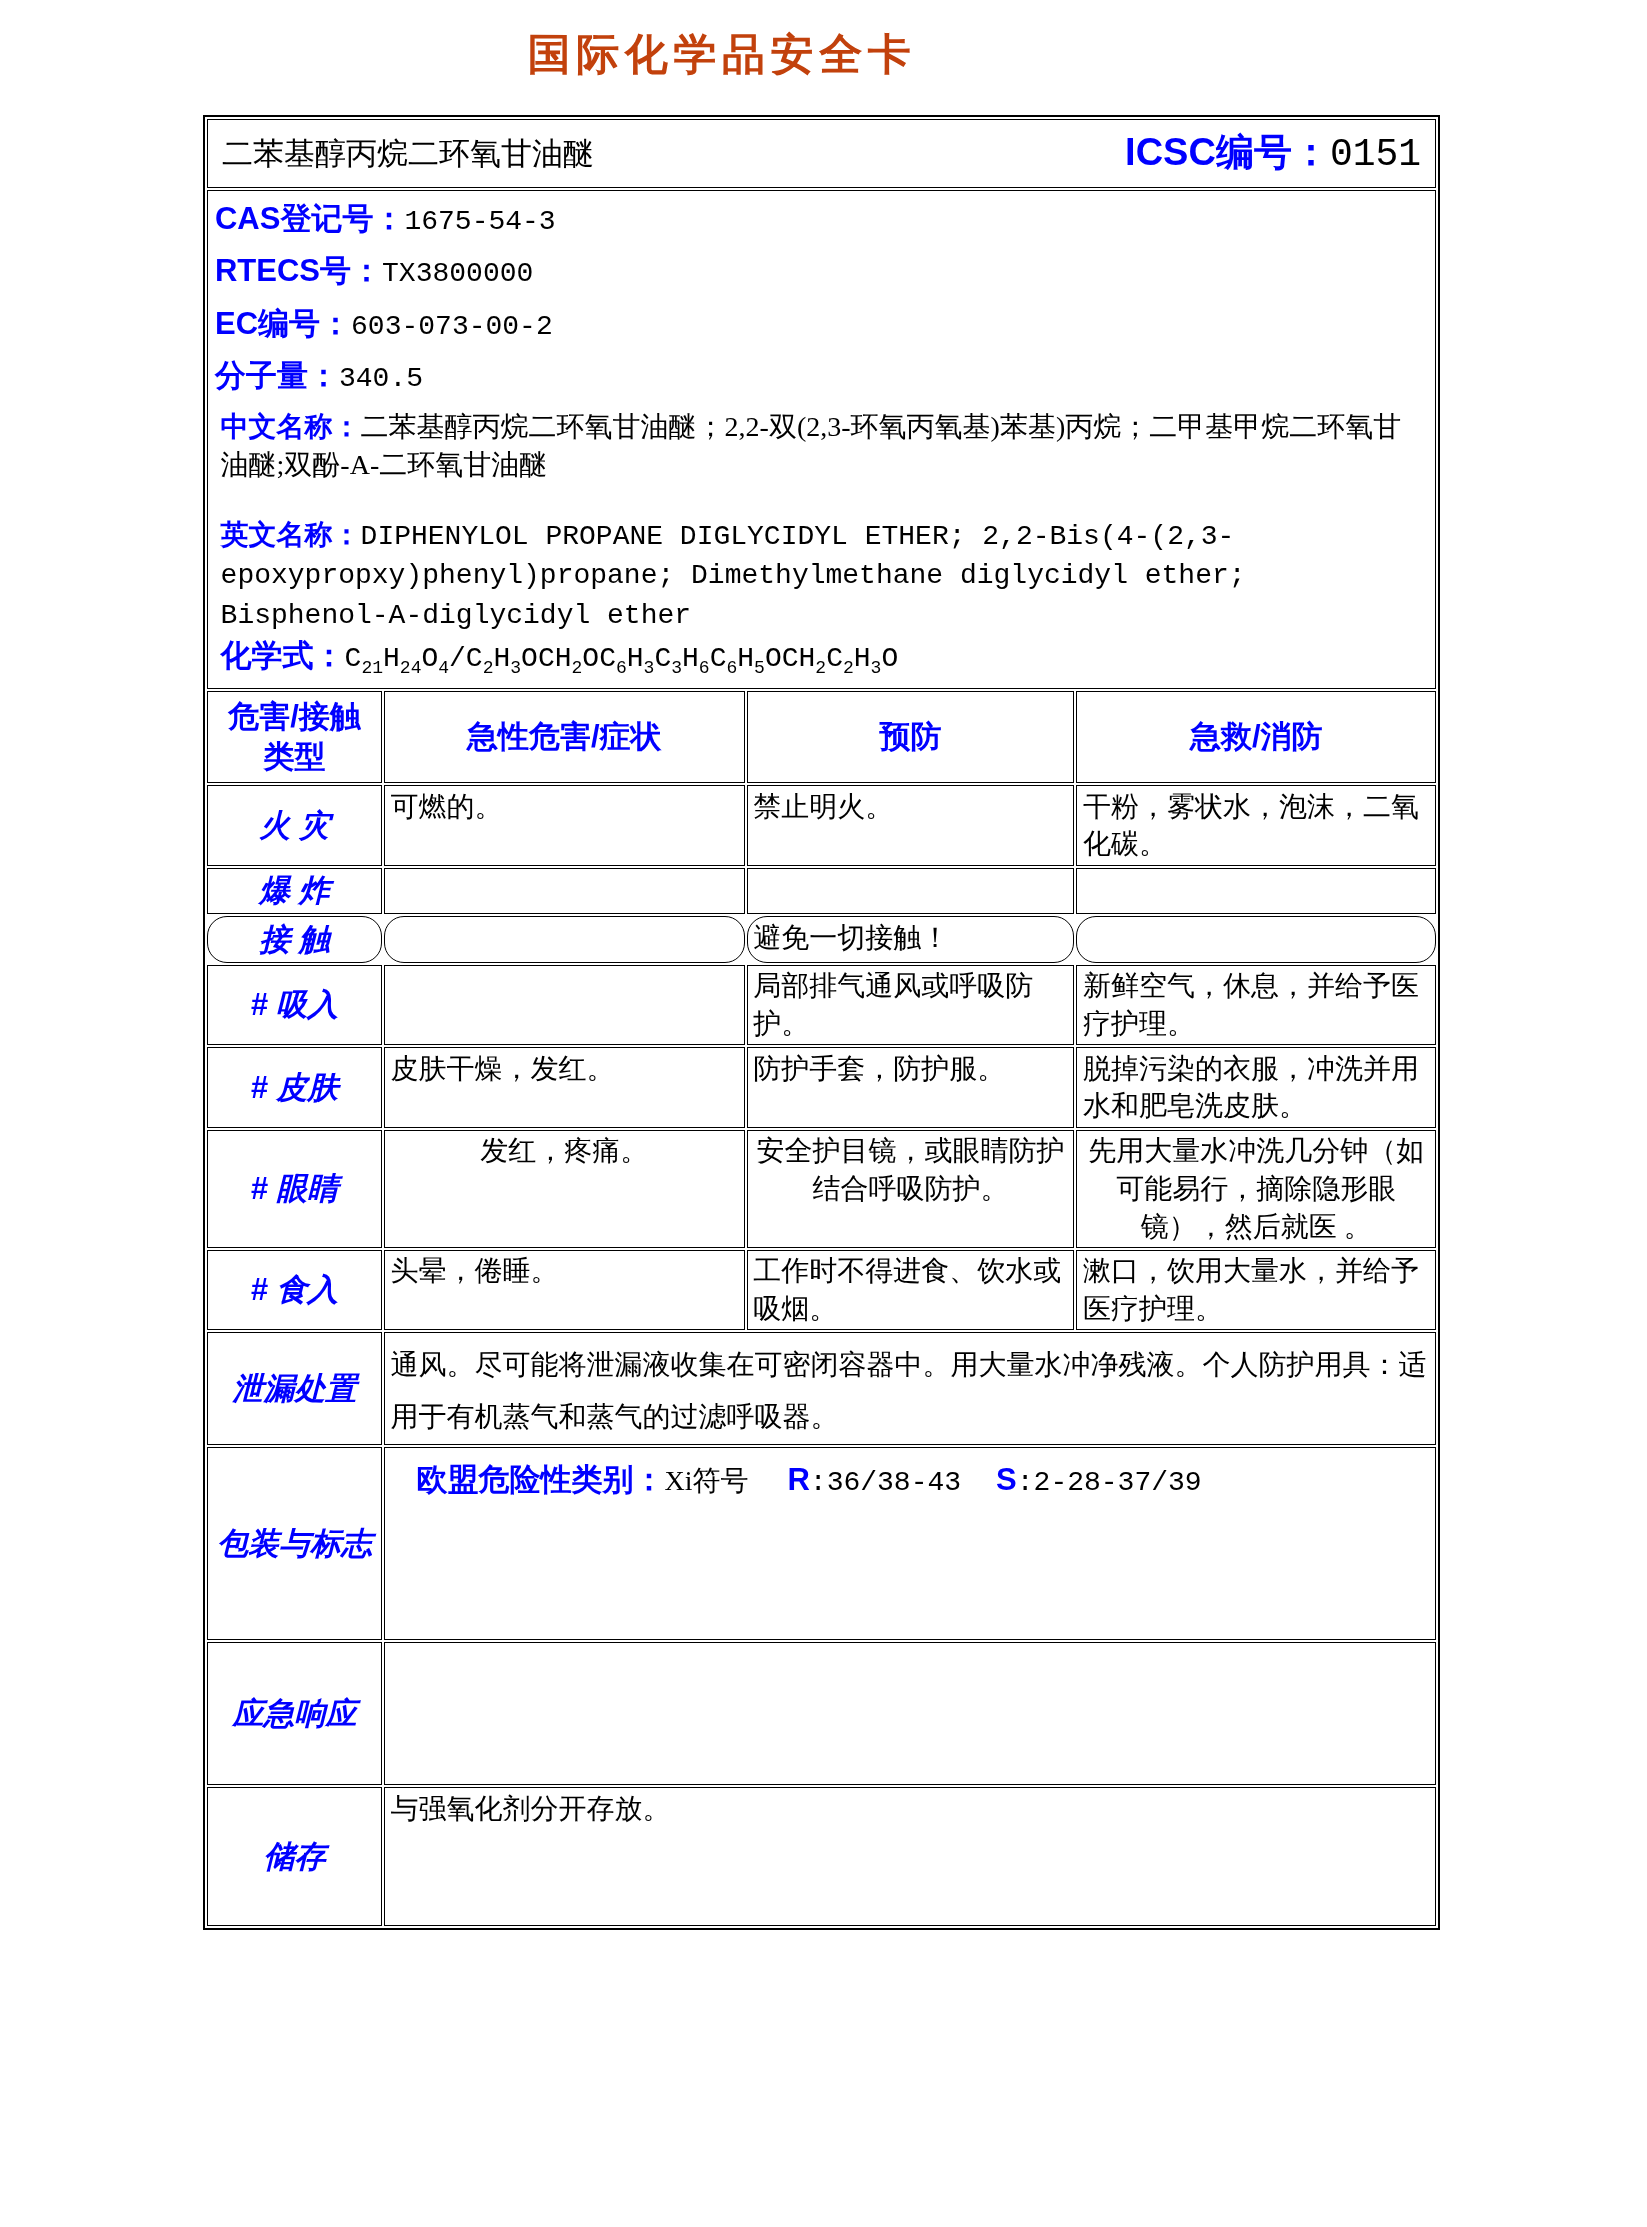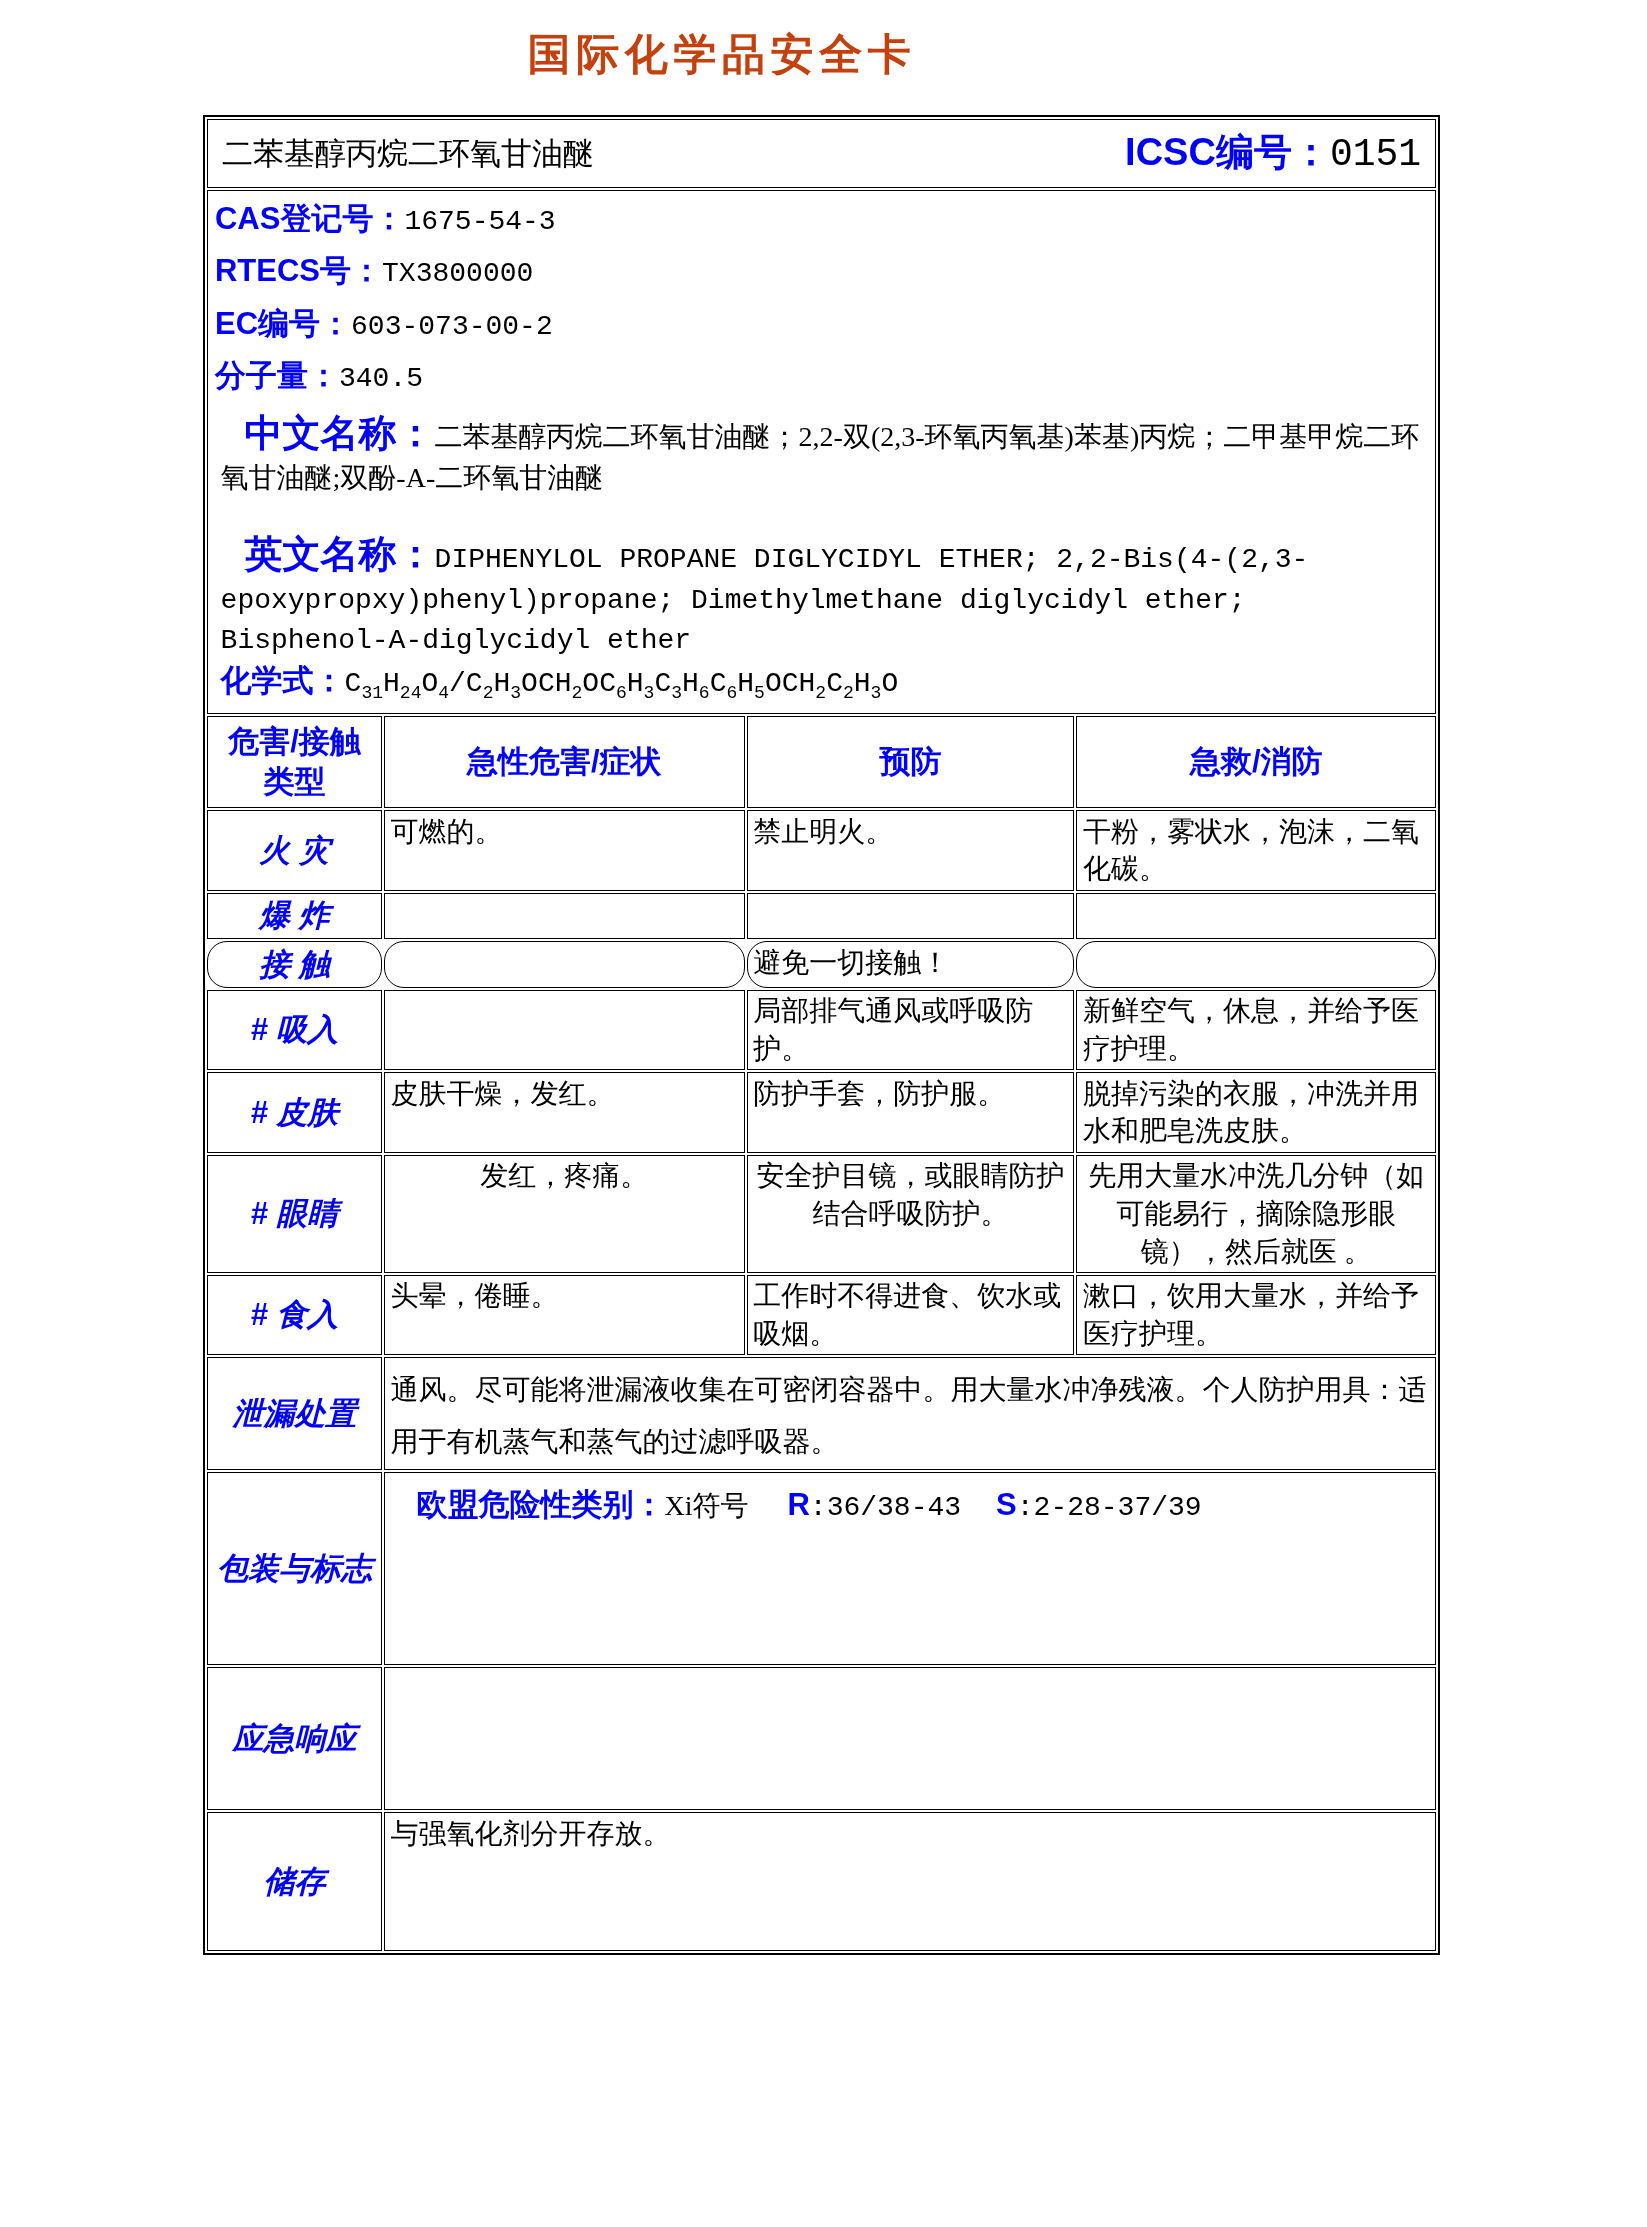--- a/index.html
+++ b/index.html
@@ -55,21 +55,21 @@
   
   td.ident-cell { height: 422px; }
   .ident-flex { display: flex; height: 100%; flex-direction: column; }
   .ident-left { width: 427px; display: flex; flex-direction: column; padding: 5.6px 0 7px 1.4px; }
   .ident-right { flex: 1; display: flex; flex-direction: column; padding: 2.8px 7px 7px 7px; }
   .reg-line { margin-bottom: 9.7px; white-space: nowrap; }
   .reg-line .blue { font-size: 31px; }
   .mw-line { margin-top: auto; }
   .mw-line .blue, .formula-line .blue { font-size: 31px; }
   .name-par { margin-bottom: 0; }
-  .name-par .blue { font-size: 38px; margin-left: 24px; }
+  .name-par .blue { font-size: 28px; }
   .en-par { margin-top: 32px; }
   .en-text { font-family: "Liberation Mono", "DejaVu Sans Mono", monospace; }
   .formula-line { margin-top: auto; white-space: nowrap; }
   .formula-line sub { font-size: 18px; }
   
   td.th {
     height: 92px;
     vertical-align: middle;
     text-align: center;
     font-size: 31px;
@@ -127,21 +127,21 @@
       <div class="ident-flex">
         <div class="ident-left">
           <div class="reg-line"><span class="blue">CAS登记号：</span><span class="mono">1675-54-3</span></div>
           <div class="reg-line"><span class="blue">RTECS号：</span><span class="mono">TX3800000</span></div>
           <div class="reg-line"><span class="blue">EC编号：</span><span class="mono">603-073-00-2</span></div>
           <div class="mw-line"><span class="blue">分子量：</span><span class="mono">340.5</span></div>
         </div>
         <div class="ident-right">
           <div class="name-par"><span class="blue">中文名称：</span><span>二苯基醇丙烷二环氧甘油醚；2,2-双(2,3-环氧丙氧基)苯基)丙烷；二甲基甲烷二环氧甘油醚;双酚-A-二环氧甘油醚</span></div>
           <div class="name-par en-par"><span class="blue">英文名称：</span><span class="en-text">DIPHENYLOL PROPANE DIGLYCIDYL ETHER; 2,2-Bis(4-(2,3-epoxypropxy)phenyl)propane; Dimethylmethane diglycidyl ether; Bisphenol-A-diglycidyl ether</span></div>
-          <div class="formula-line"><span class="blue">化学式：</span><span class="mono">C<sub>31</sub>H<sub>24</sub>O<sub>4</sub>/C<sub>2</sub>H<sub>3</sub>OCH<sub>2</sub>OC<sub>6</sub>H<sub>3</sub>C<sub>3</sub>H<sub>6</sub>C<sub>6</sub>H<sub>5</sub>OCH<sub>2</sub>C<sub>2</sub>H<sub>3</sub>O</span></div>
+          <div class="formula-line"><span class="blue">化学式：</span><span class="mono">C<sub>21</sub>H<sub>24</sub>O<sub>4</sub>/C<sub>2</sub>H<sub>3</sub>OCH<sub>2</sub>OC<sub>6</sub>H<sub>3</sub>C<sub>3</sub>H<sub>6</sub>C<sub>6</sub>H<sub>5</sub>OCH<sub>2</sub>C<sub>2</sub>H<sub>3</sub>O</span></div>
         </div>
       </div>
     </td>
   </tr>
 
   <tr>
     <td class="th blue"><span>危害/接触</span><br><span>类型</span></td>
     <td class="th blue">急性危害/症状</td>
     <td class="th blue">预防</td>
     <td class="th blue">急救/消防</td>

